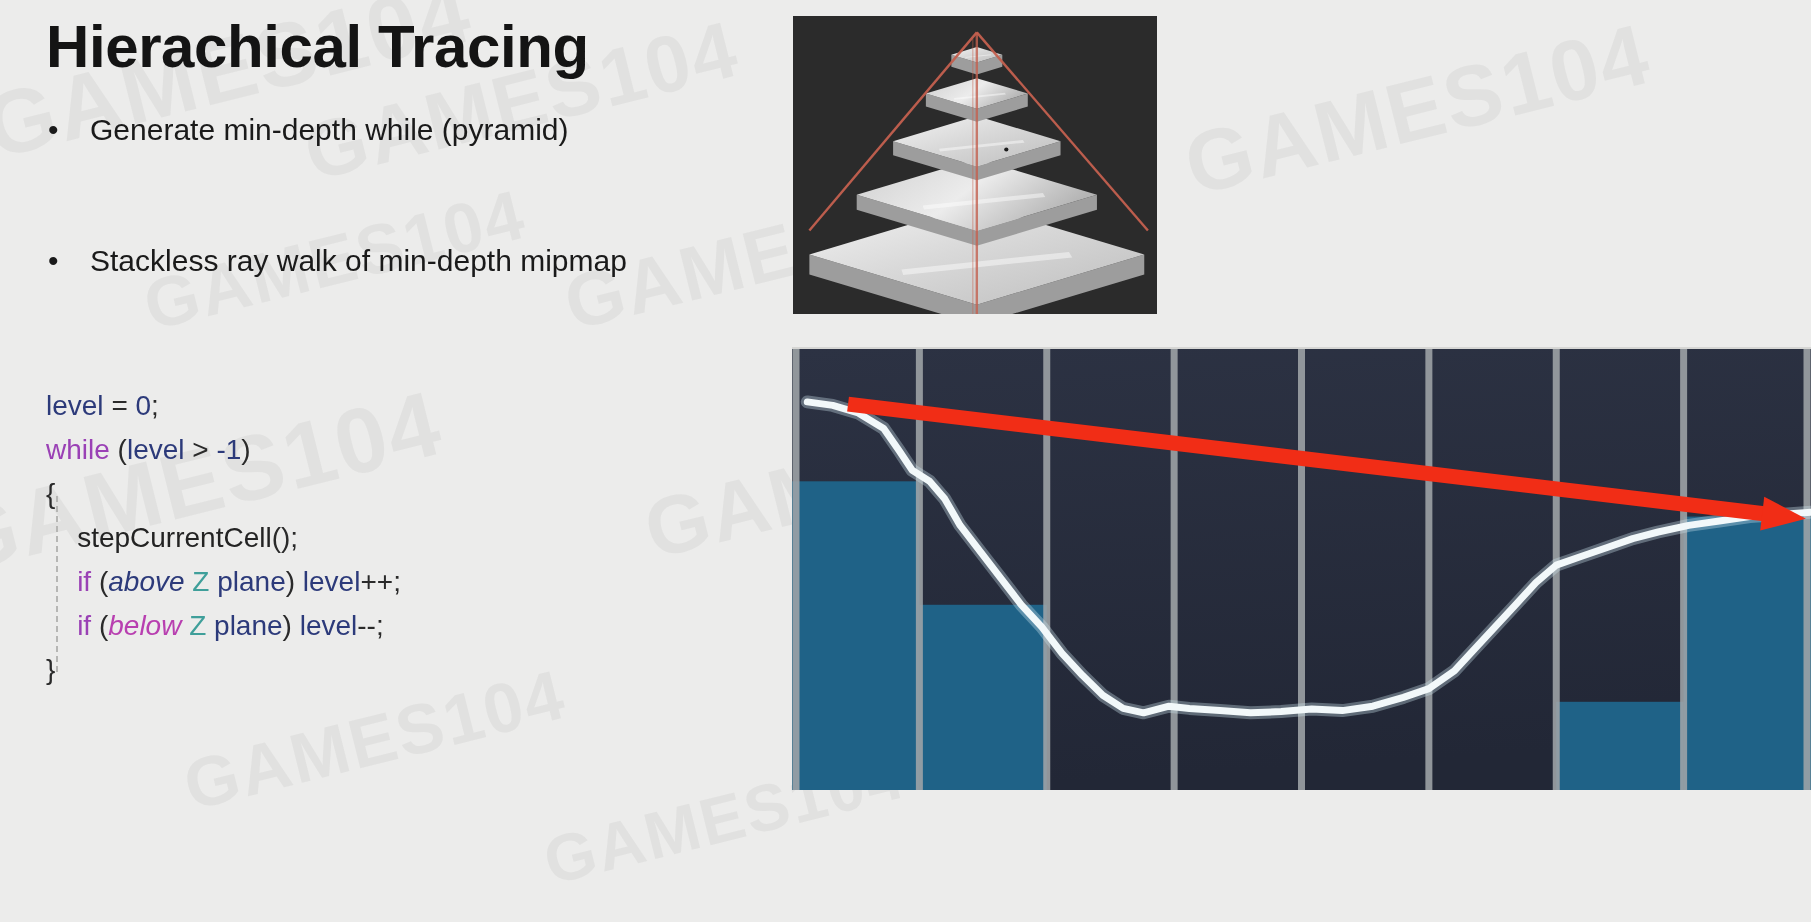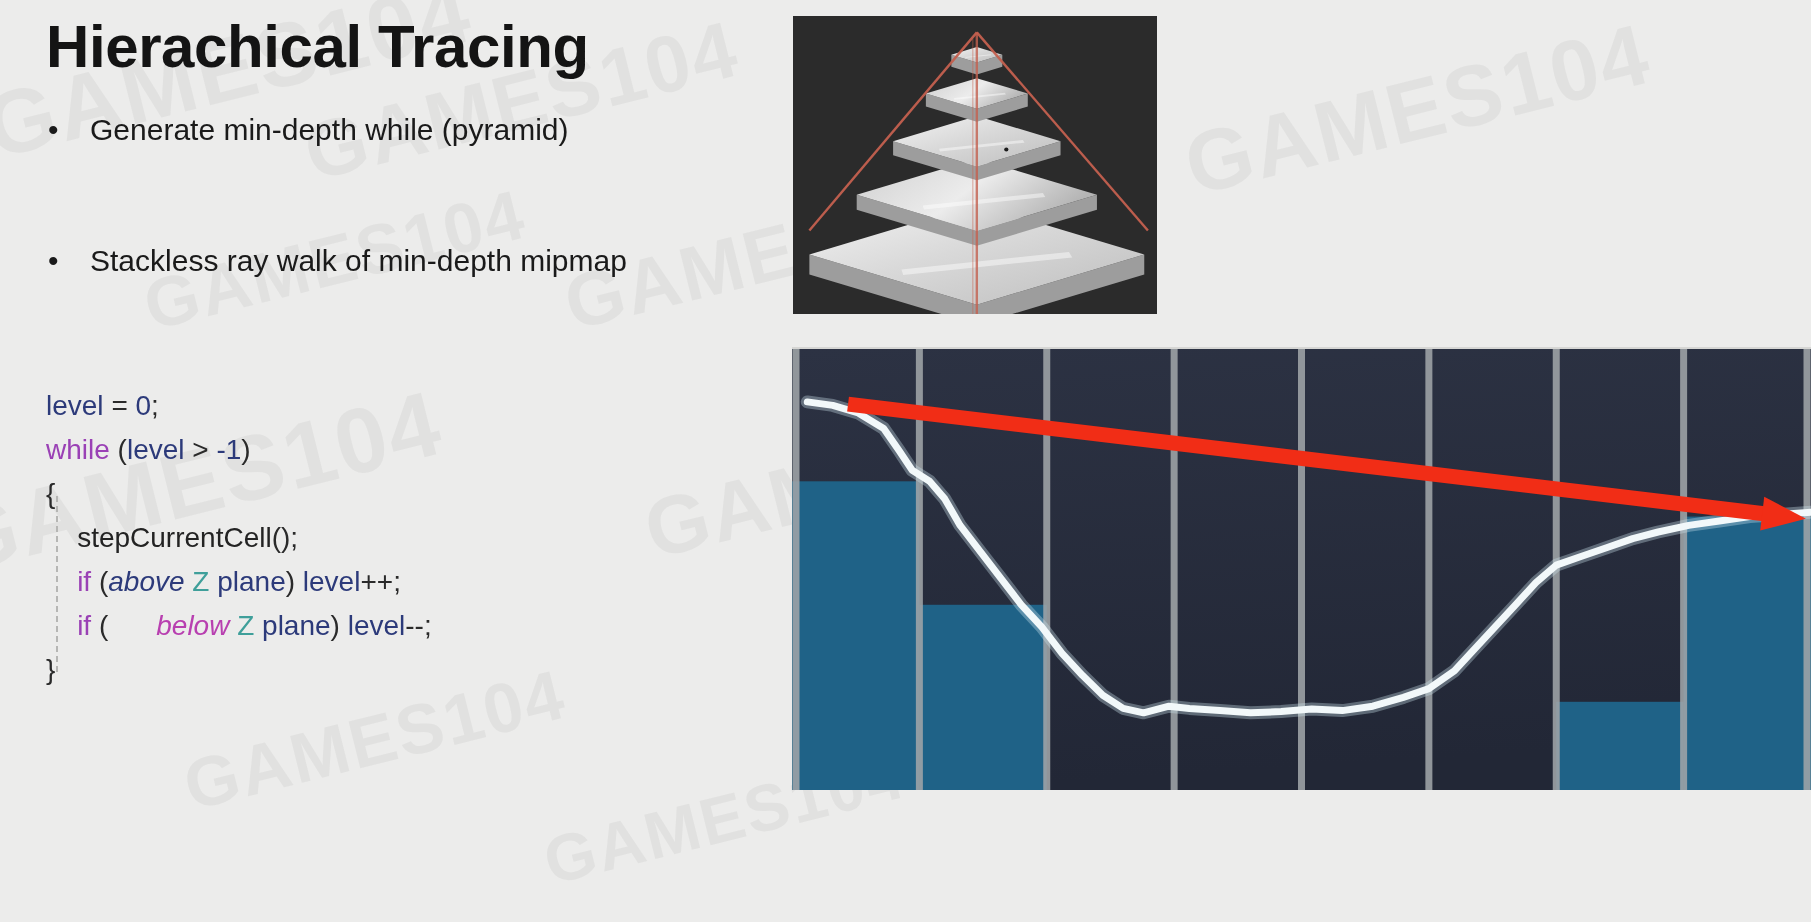--- a/index.html
+++ b/index.html
@@ -81,21 +81,21 @@
     color: #232323;
     white-space: pre;
   }
   .code .ln { position: relative; height: 44px; }
   .kw       { color: #9a41b5; margin-top: 6px; }
   .var      { color: #2c3a7a; }
   .num      { color: #2c3a7a; }
   .op       { color: #2a2a2a; }
   .fn       { color: #232323; text-align: center; }
   .cond     { color: #2c3a7a; font-style: italic; text-align: center; }
-  .cond2    { color: #b83fb0; font-style: italic; margin-left: 48px; }
+  .cond2    { color: #b83fb0; font-style: italic; }
   .type     { color: #3f9f9a; }
   .punct    { color: #2a2a2a; }
   .indent-guide {
     position: absolute;
     left: 56px;
     top: 496px;
     width: 0;
     height: 176px;
     border-left: 2px dashed #b6b6b4;
   }

